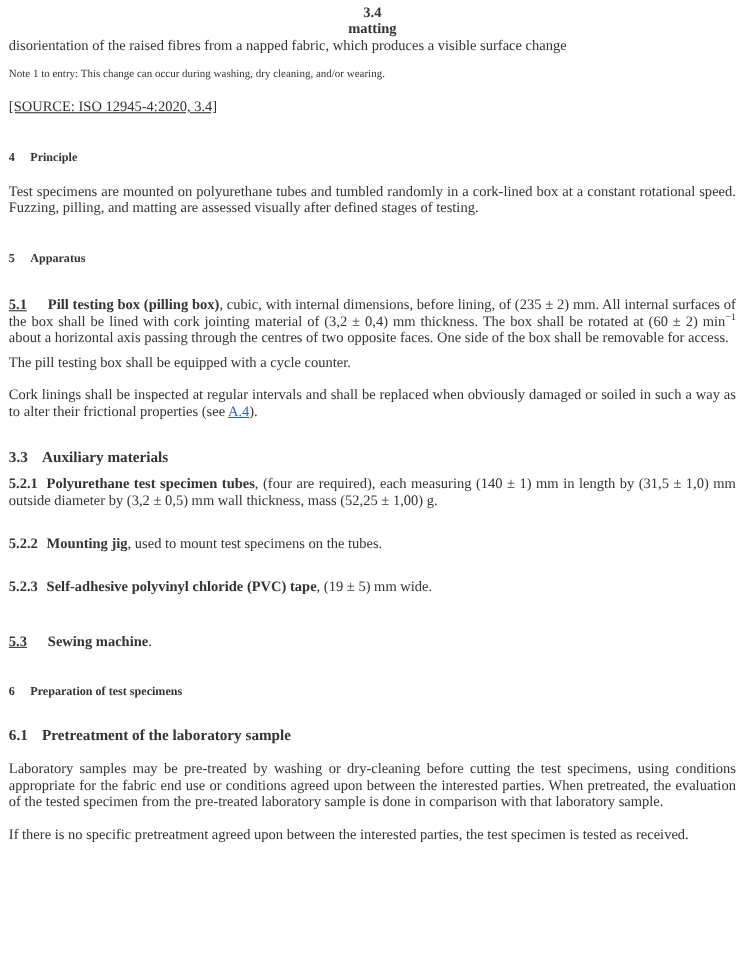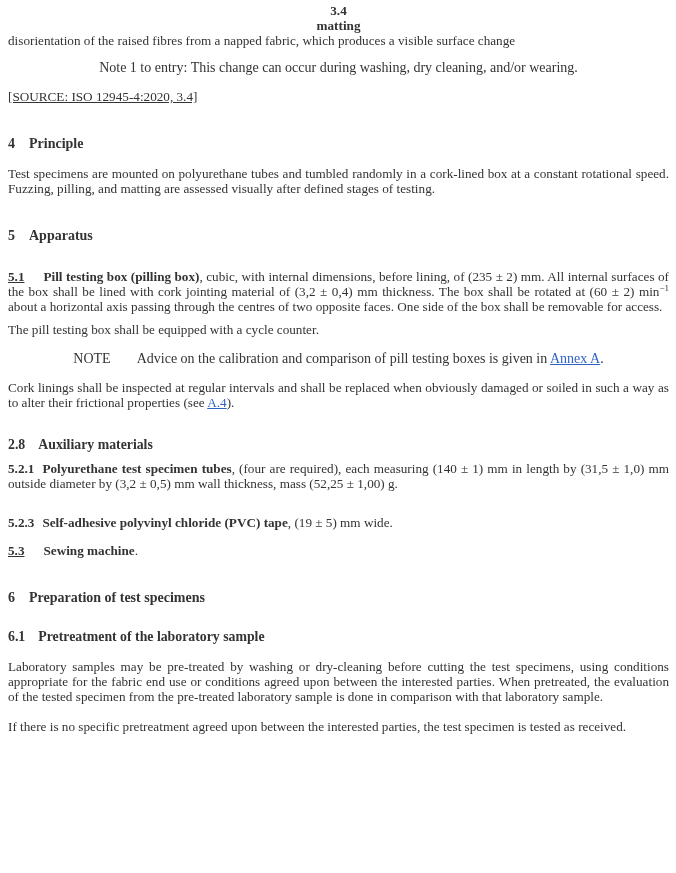--- a/index.html
+++ b/index.html
@@ -13,45 +13,45 @@
     font-size: 13.2px;
   }
   .page { padding: 3px 7px 0 8px; }
 
   p { text-align: justify; line-height: 15px; }
 
   
   .term-number, .term-word { font-weight: bold; line-height: 15px; display: block; text-align: center; }
   .definition { line-height: 15px; }
 
-  .small-note { font-size: 14px; line-height: 14px; text-align: center; }
+  .small-note { font-size: 10px; line-height: 14px; text-align: left; }
   .note-label { display: inline-block; margin-right: 26px; }
 
   .source-line { margin-top: 14px; text-align: left; text-decoration: underline; }
 
-  h2 { font-size: 14px; font-weight: bold; color: #333; line-height: 19px; text-align: left; }
+  h2 { font-size: 11px; font-weight: bold; color: #333; line-height: 19px; text-align: left; }
   h3 { font-size: 13.8px; font-weight: bold; color: #333; line-height: 17px; text-align: left; }
   .hnum-2 { display: inline-block; margin-right: 14px; }
   .hnum-3 { display: inline-block; margin-right: 13px; }
 
   .clause-num-lg { font-weight: bold; display: inline; margin-right: 19px; text-decoration: underline; }
   .clause-num-sm { font-weight: bold; display: inline; margin-right: 8px; }
   .clause-term { font-weight: bold; }
 
   a.doc-link { color: #2e63c4; text-decoration: underline; cursor: pointer; }
 
   sup { font-size: 9px; line-height: 0; }
 
   
   .mt13 { margin-top: 13px; }
   .mt14 { margin-top: 14px; }
   .mt15 { margin-top: 15px; }
   .mt20 { margin-top: 8px; }
   .mt21 { margin-top: 21px; }
-  .mt23 { margin-top: 13px; }
+  .mt23 { margin-top: 35px; }
   .mt24 { margin-top: 24px; }
   .mt26 { margin-top: 26px; }
   .mt30 { margin-top: 30px; }
 </style>
 </head>
 <body>
 
 <div class="page">
 
   <div>
@@ -64,28 +64,28 @@
 
   <h2 class="mt30"><span class="hnum-2">4</span><span>Principle</span></h2>
   <p class="mt13">Test specimens are mounted on polyurethane tubes and tumbled randomly in a cork-lined box at a constant rotational speed. Fuzzing, pilling, and matting are assessed visually after defined stages of testing.</p>
 
   <h2 class="mt30"><span class="hnum-2">5</span><span>Apparatus</span></h2>
 
   <p class="mt24"><b class="clause-num-lg">5.1</b><b class="clause-term">Pill testing box (pilling box)</b><span>, cubic, with internal dimensions, before lining, of (235 ± 2) mm. All internal surfaces of the box shall be lined with cork jointing material of (3,2 ± 0,4) mm thickness. The box shall be rotated at (60 ± 2) min</span><sup>−1</sup><span> about a horizontal axis passing through the centres of two opposite faces. One side of the box shall be removable for access.</span></p>
 
   <p class="mt20">The pill testing box shall be equipped with a cycle counter.</p>
 
-  <p class="small-note mt15"><span class="note-label">NOTE</span><span>Advice on the calibration and comparison of pill testing boxes is given in </span><a class="doc-link" href="#">Annex A</a><span>.</span></p>
 
   <p class="mt14"><span>Cork linings shall be inspected at regular intervals and shall be replaced when obviously damaged or soiled in such a way as to alter their frictional properties (see </span><a class="doc-link" href="#">A.4</a><span>).</span></p>
 
-  <h3 class="mt26"><span class="hnum-3">2.8</span><span>Auxiliary materials</span></h3>
+  <h3 class="mt26"><span class="hnum-3">3.3</span><span>Auxiliary materials</span></h3>
 
   <p class="mt20"><b class="clause-num-sm">5.2.1</b><b class="clause-term">Polyurethane test specimen tubes</b><span>, (four are required), each measuring (140 ± 1) mm in length by (31,5 ± 1,0) mm outside diameter by (3,2 ± 0,5) mm wall thickness, mass (52,25 ± 1,00) g.</span></p>
 
+  <p class="mt24"><b class="clause-num-sm">5.2.2</b><b class="clause-term">Mounting jig</b><span>, used to mount test specimens on the tubes.</span></p>
 
   <p class="mt24"><b class="clause-num-sm">5.2.3</b><b class="clause-term">Self-adhesive polyvinyl chloride (PVC) tape</b><span>, (19 ± 5) mm wide.</span></p>
 
   <p class="mt23"><b class="clause-num-lg">5.3</b><b class="clause-term">Sewing machine</b><span>.</span></p>
 
   <h2 class="mt30"><span class="hnum-2">6</span><span>Preparation of test specimens</span></h2>
 
   <h3 class="mt21"><span class="hnum-3">6.1</span><span>Pretreatment of the laboratory sample</span></h3>
 
   <p class="mt14">Laboratory samples may be pre-treated by washing or dry-cleaning before cutting the test specimens, using conditions appropriate for the fabric end use or conditions agreed upon between the interested parties. When pretreated, the evaluation of the tested specimen from the pre-treated laboratory sample is done in comparison with that laboratory sample.</p>

